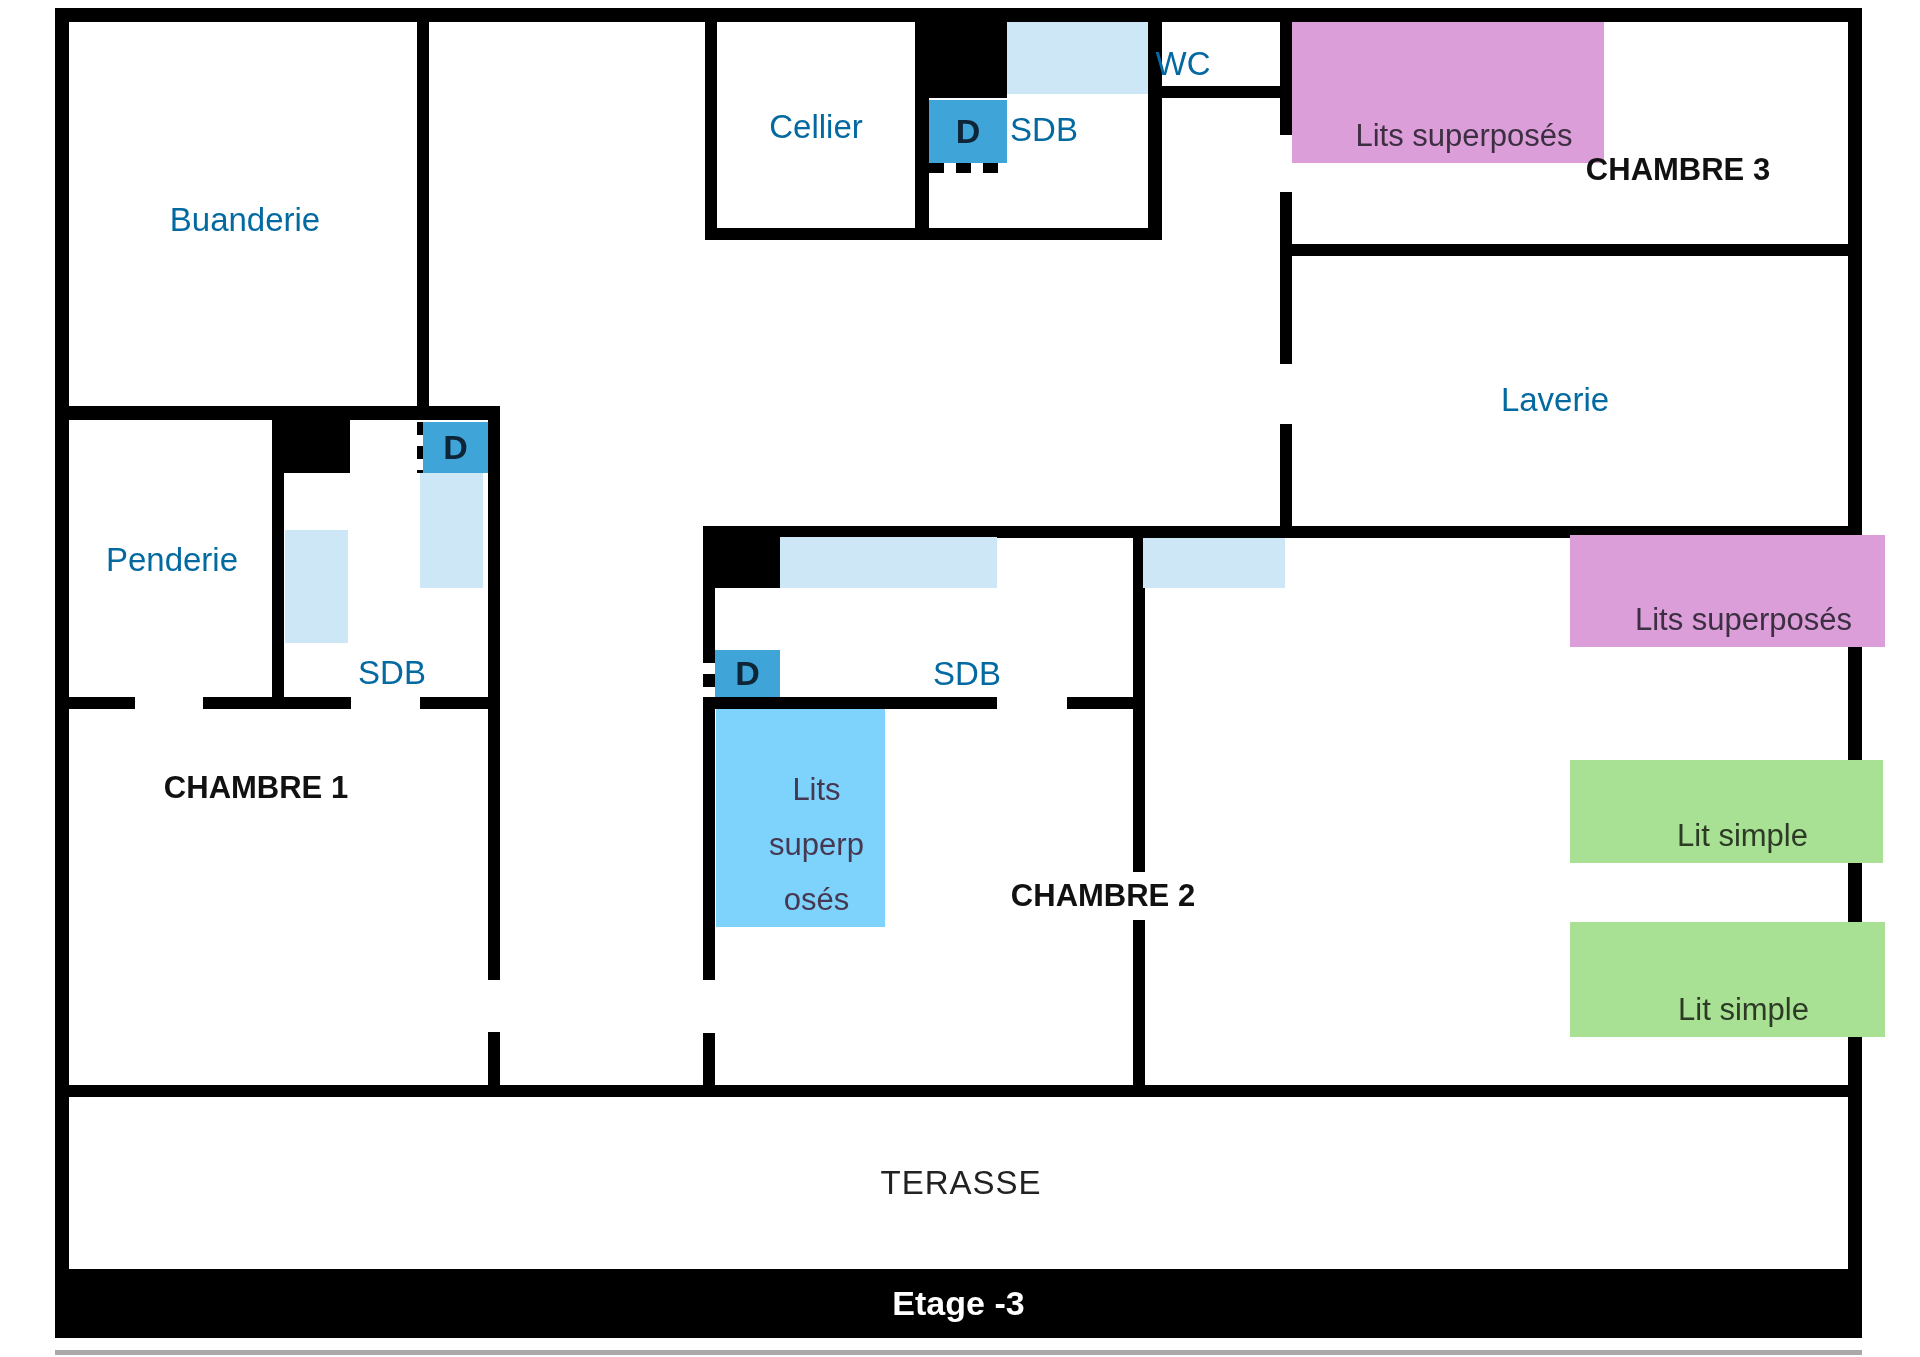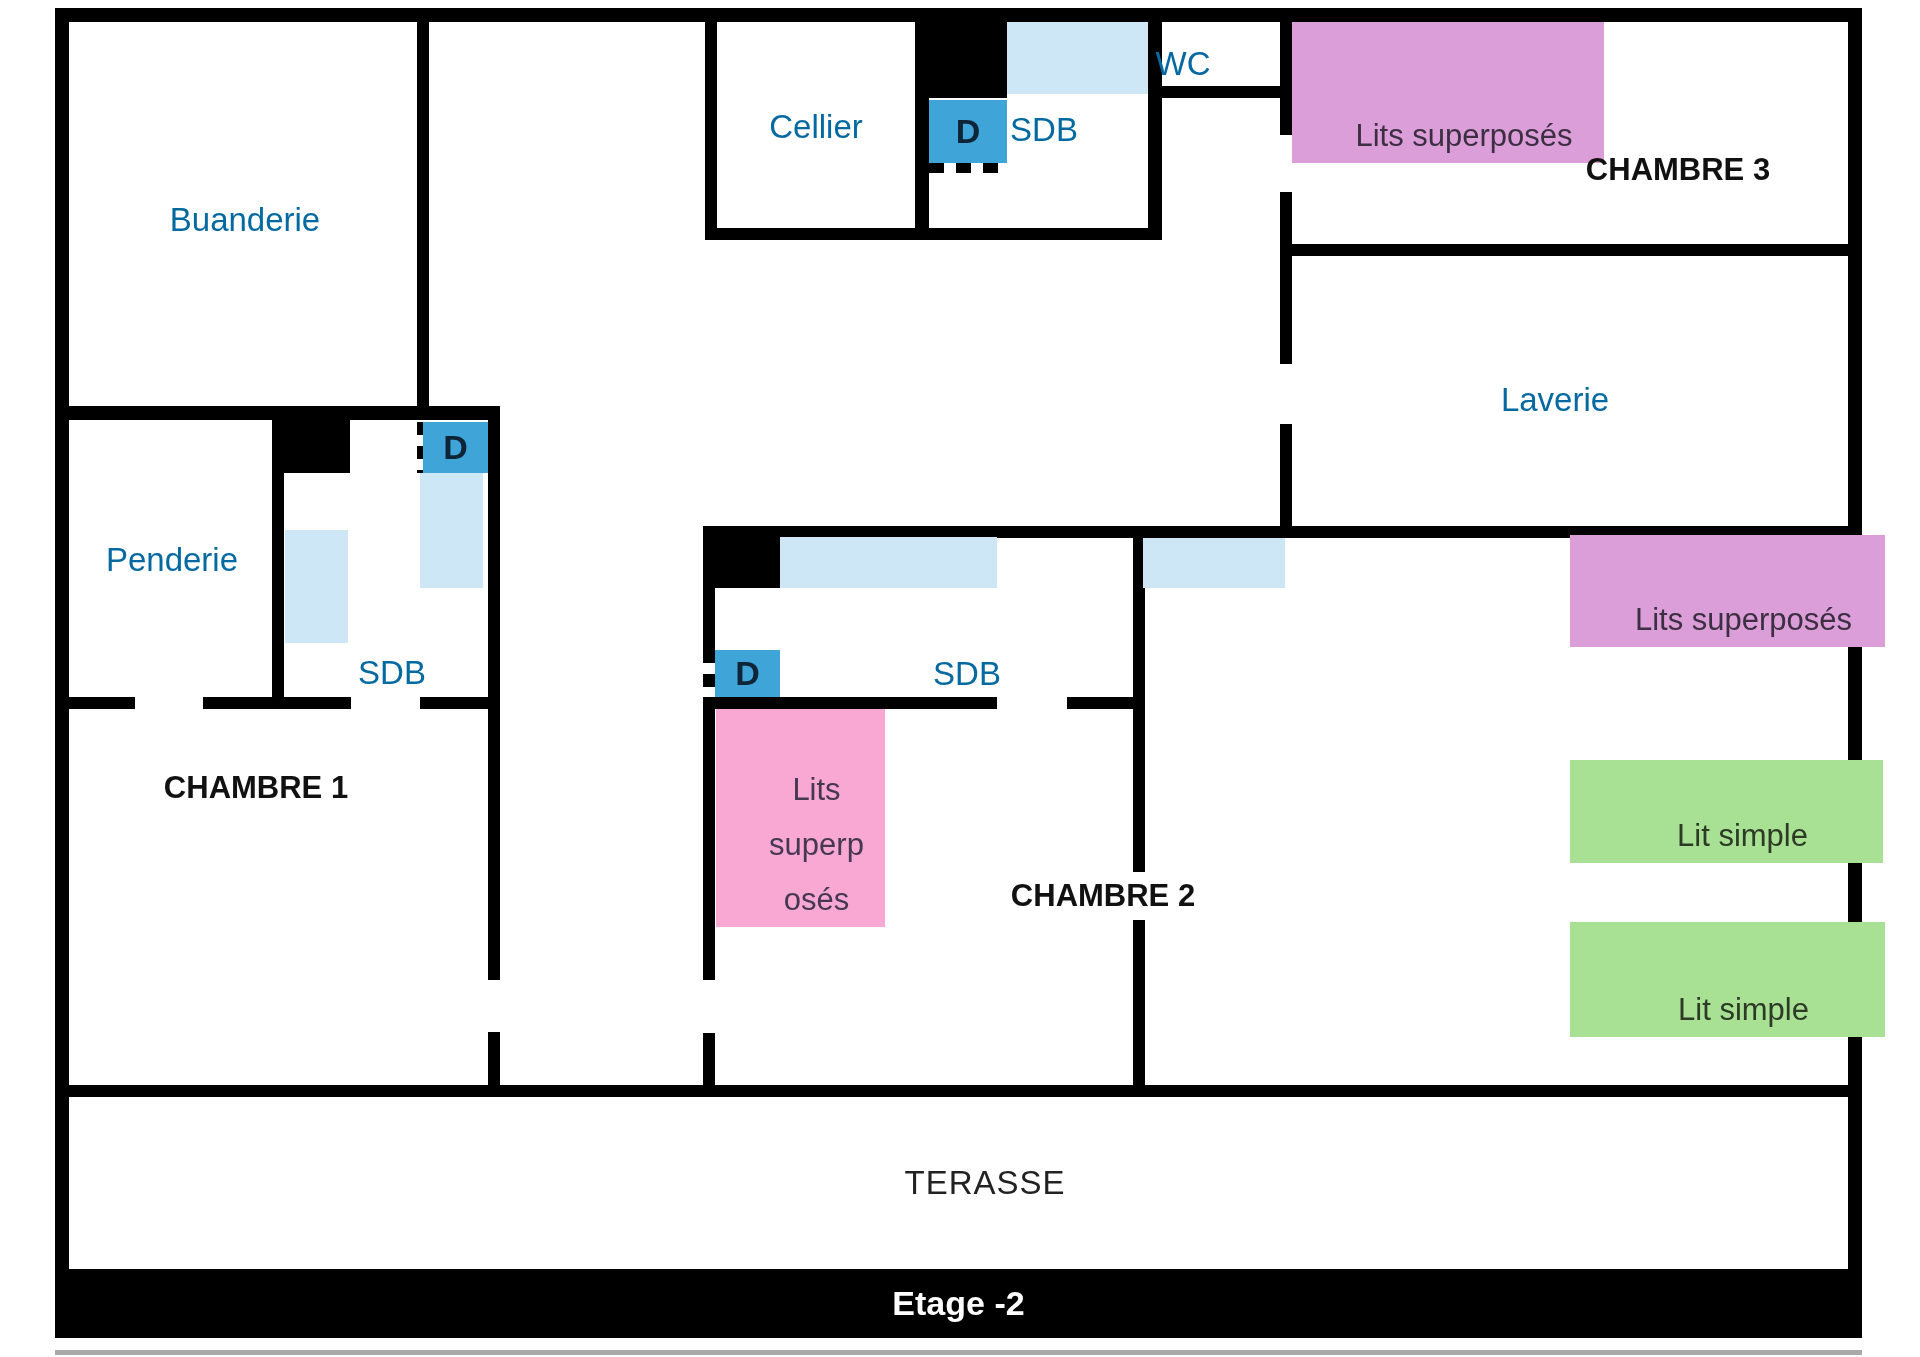--- a/index.html
+++ b/index.html
@@ -10,32 +10,32 @@
   .water{position:absolute;background:#cde7f7;}
   .door{position:absolute;background:#3fa5d8;display:flex;align-items:center;justify-content:center;
         color:#0e2538;font-size:34px;font-weight:600;}
   .dash-v{position:absolute;background:repeating-linear-gradient(180deg,#000 0 13px,#fff 13px 24px);}
   .dash-h{position:absolute;background:repeating-linear-gradient(90deg,#000 0 15px,#fff 15px 27px);}
   .furn{position:absolute;display:flex;flex-direction:column;align-items:center;justify-content:flex-end;
         text-align:center;font-size:31px;line-height:55px;padding-left:32px;}
   .room-label{position:absolute;transform:translate(-50%,-50%);white-space:nowrap;
         color:#0369a1;font-size:33px;}
   .room-label.bold{font-weight:bold;color:#111;font-size:31px;}
-  #terasse-label{position:absolute;transform:translate(-50%,-50%);font-size:33px;color:#222;letter-spacing:1px;margin-left:24px;}
+  #terasse-label{position:absolute;transform:translate(-50%,-50%);font-size:33px;color:#222;letter-spacing:1px;}
   #footer-bar{position:absolute;background:#000;display:flex;align-items:center;justify-content:center;}
   #footer-label{color:#fff;font-weight:bold;font-size:34px;}
   #bottom-edge{position:absolute;background:#a9a9a9;}
 </style>
 </head>
 <body>
 
 <div id="stage">
   <div id="terasse-label" style="left: 961px; top: 1183px;">TERASSE</div>
   <div id="footer-bar" style="left: 55px; top: 1269px; width: 1807px; height: 69px;">
-    <span id="footer-label">Etage -2</span>
+    <span id="footer-label">Etage -3</span>
   </div>
   <div id="bottom-edge" style="left: 55px; top: 1350px; width: 1807px; height: 5px;"></div>
 <div class="wall" style="left: 55px; top: 8px; width: 1807px; height: 14px;"></div>
     <div class="wall" style="left: 55px; top: 8px; width: 14px; height: 1330px;"></div>
     <div class="wall" style="left: 1848px; top: 8px; width: 14px; height: 1330px;"></div>
     <div class="wall" style="left: 417px; top: 8px; width: 12px; height: 412px;"></div>
     <div class="wall" style="left: 55px; top: 406px; width: 445px; height: 14px;"></div>
     <div class="wall" style="left: 272px; top: 420px; width: 12px; height: 285px;"></div>
     <div class="wall" style="left: 55px; top: 697px; width: 80px; height: 12px;"></div>
     <div class="wall" style="left: 203px; top: 697px; width: 148px; height: 12px;"></div>
@@ -72,21 +72,21 @@
     <div class="dash-v" style="left: 703px; top: 650px; width: 12px; height: 47px;"></div>
     <div class="door" style="left: 929px; top: 100px; width: 78px; height: 63px;">
       <span>D</span>
     </div>
     <div class="door" style="left: 423px; top: 422px; width: 65px; height: 51px;">
       <span>D</span>
     </div>
     <div class="door" style="left: 715px; top: 650px; width: 65px; height: 47px;">
       <span>D</span>
     </div>
-    <div class="furn" style="left: 716px; top: 709px; width: 137px; height: 218px; background: #f9a8d4; color: rgb(71, 56, 82);">
+    <div class="furn" style="left: 716px; top: 709px; width: 137px; height: 218px; background: #7dd3fc; color: rgb(71, 56, 82);">
       <div>Lits</div>
       <div>superp</div>
       <div>osés</div>
     </div>
     <div class="furn" style="left: 1292px; top: 22px; width: 280px; height: 141px; background: rgb(220, 158, 216); color: rgb(60, 47, 66);">
       <div>Lits superposés</div>
     </div>
     <div class="furn" style="left: 1570px; top: 535px; width: 283px; height: 112px; background: rgb(220, 158, 216); color: rgb(60, 47, 66);">
       <div>Lits superposés</div>
     </div>

